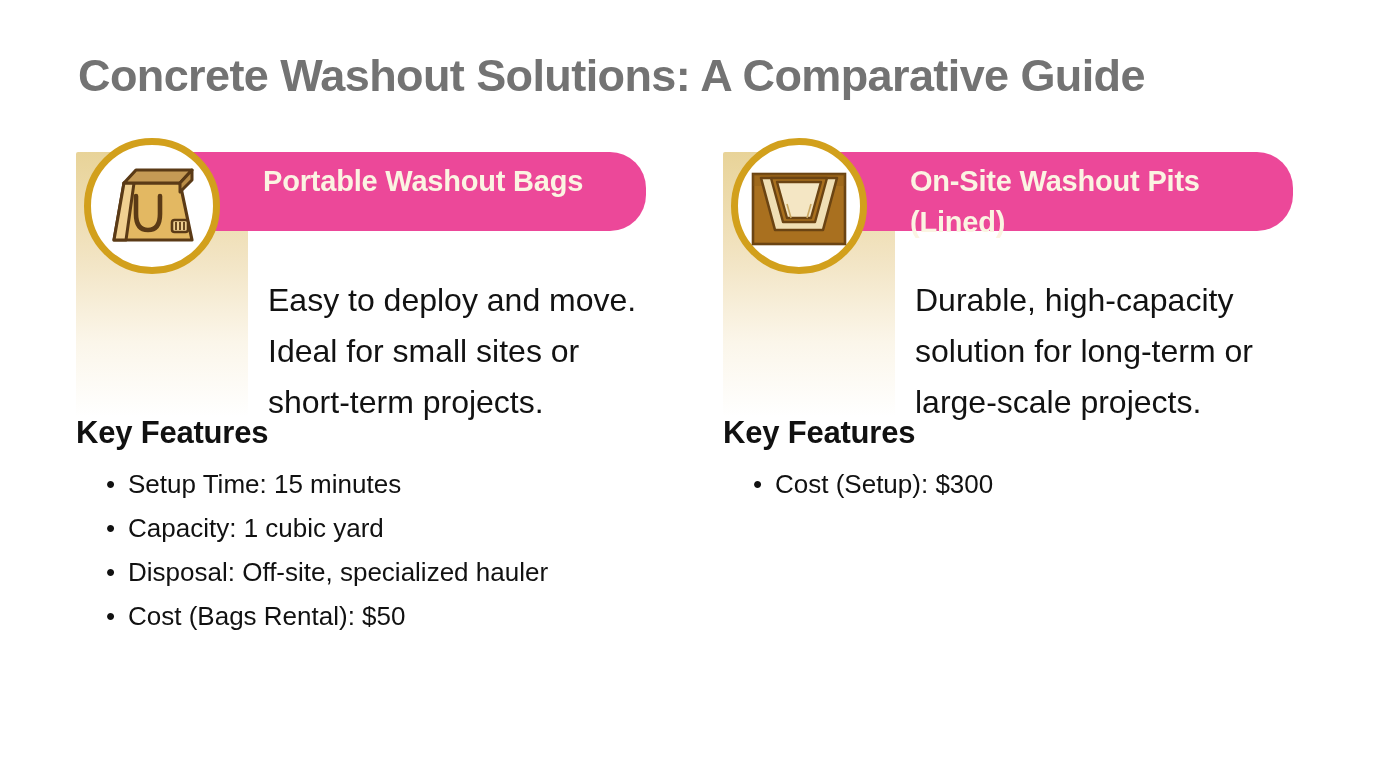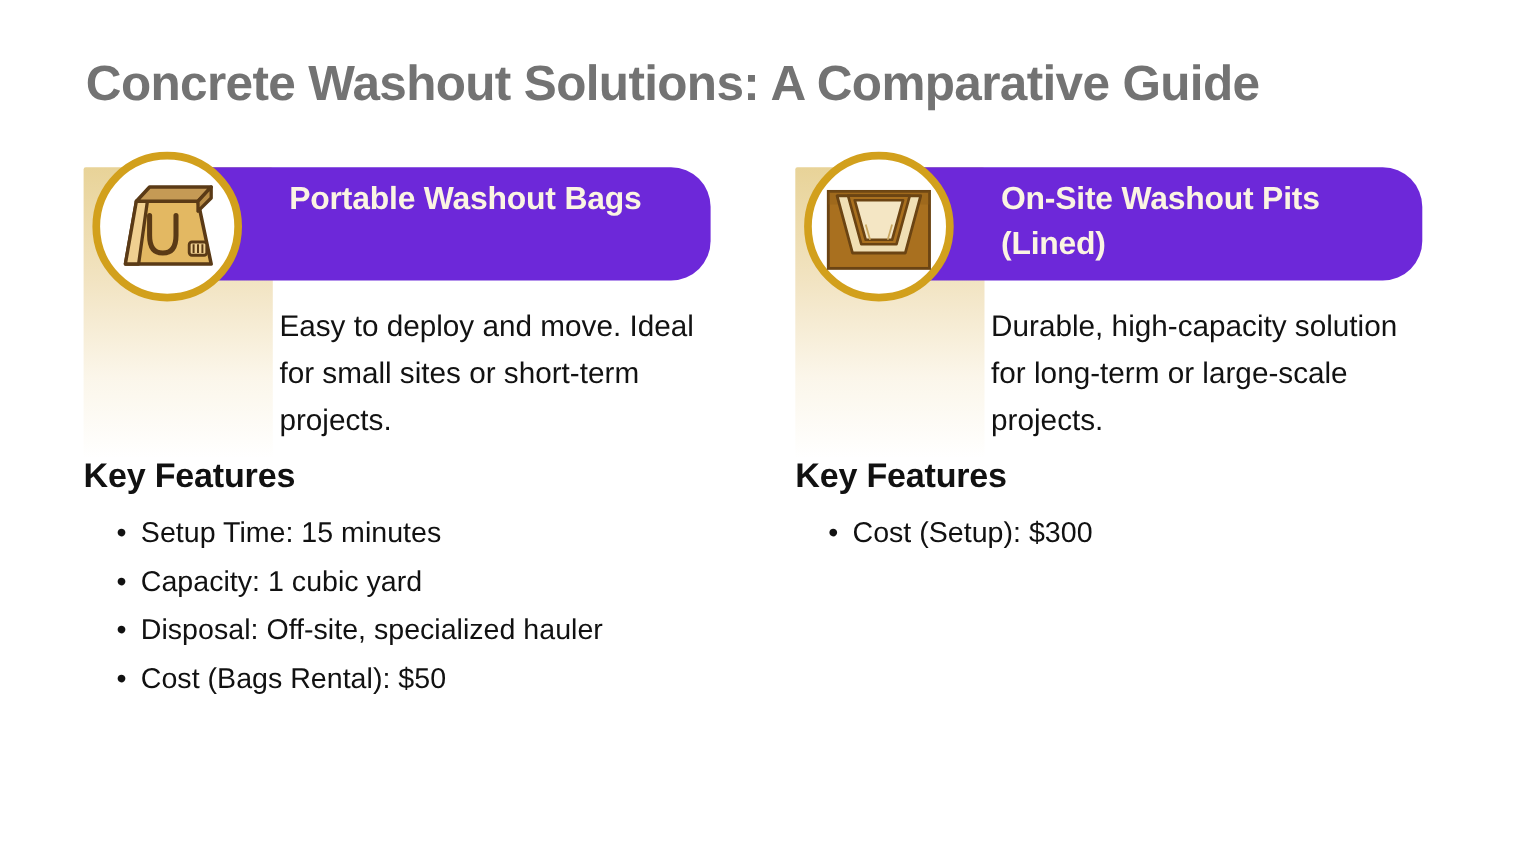--- a/index.html
+++ b/index.html
@@ -47,22 +47,22 @@
     background: linear-gradient(to bottom, #e8d398 0%, #f2e4c3 40%, #fbf6ea 72%, #ffffff 100%);
     border-radius: 2px;
   }
 
   
   .card-header {
     position: absolute;
     left: 100px;
     top: 17px;
     width: 470px;
-    height: 103px;
-    background: #6d28d9;
+    height: 79px;
+    background: #ec4899;
     border-radius: 6px 36px 36px 6px;
   }
   .card-header-title {
     position: absolute;
     left: 87px;
     top: 9px;
     width: 350px;
     font-size: 29px;
     font-weight: bold;
     line-height: 1.42;
@@ -83,24 +83,24 @@
     box-sizing: border-box;
     display: flex;
     align-items: center;
     justify-content: center;
   }
   .icon-badge svg { display: block; }
 
   
   .card-desc {
     position: absolute;
-    left: 178px;
+    left: 192px;
     top: 140px;
     width: 400px;
-    font-size: 27px;
+    font-size: 32px;
     line-height: 1.6;
     color: #121212;
   }
 
   
   .features {
     position: absolute;
     top: 415px;
   }
   .features.left  { left: 76px;  width: 610px; }

